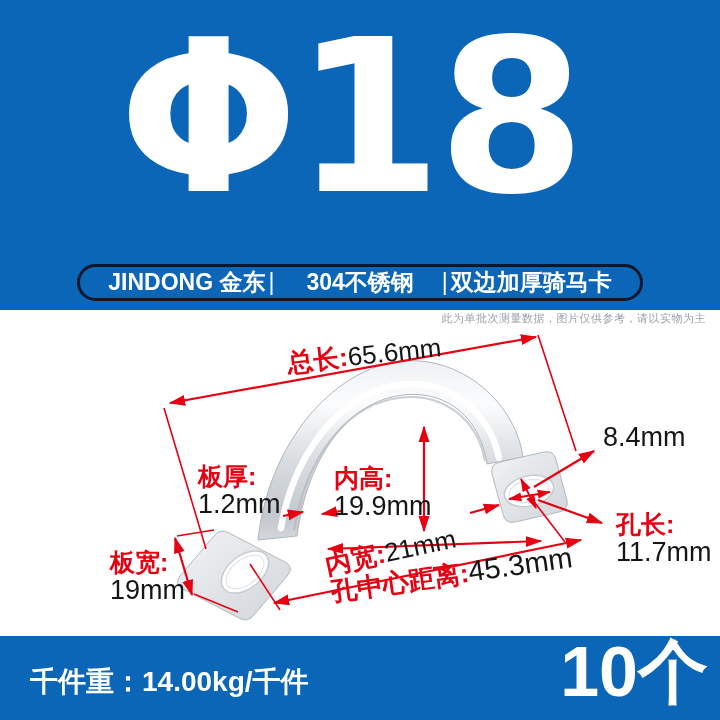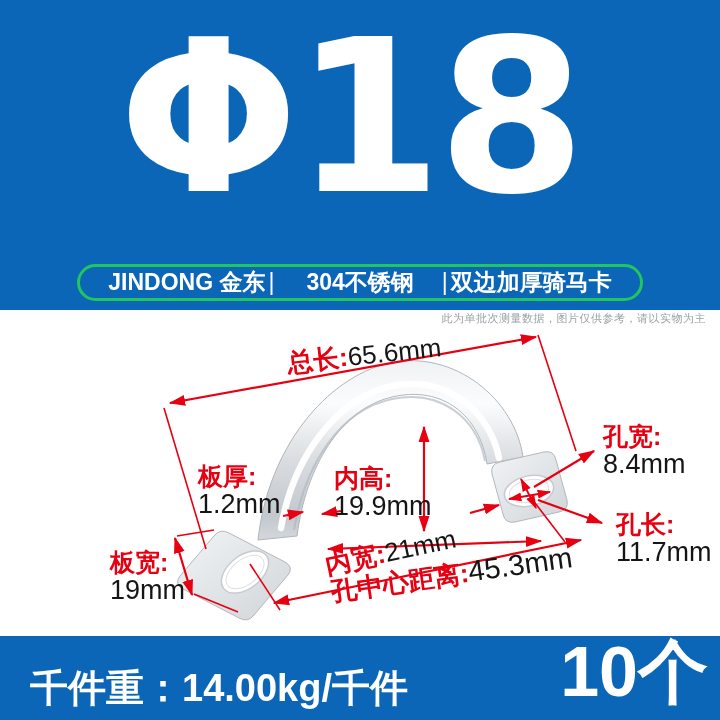--- a/index.html
+++ b/index.html
@@ -4,21 +4,21 @@
 <style>
   html,body{margin:0;padding:0;background:#fff;}
   .page{position:relative;width:720px;height:720px;background:#ffffff;overflow:hidden;
         font-family:"Liberation Sans","DejaVu Sans",sans-serif;}
   
   .top-banner{position:absolute;left:0;top:0;width:720px;height:310px;background:#0b66b7;}
   .diameter{position:absolute;left:0;top:2px;width:700px;text-align:center;
             color:#fff;font-weight:bold;font-size:212px;line-height:232px;
             font-family:"DejaVu Sans","Liberation Sans",sans-serif;letter-spacing:-4px;}
   .pill{position:absolute;left:50%;top:264px;transform:translateX(-50%);
-        width:566px;height:37px;border:3px solid #22c55e;border-radius:22px;box-sizing:border-box;
+        width:566px;height:37px;border:3px solid #0f172a;border-radius:22px;box-sizing:border-box;
         display:flex;align-items:center;justify-content:center;color:#fff;
         font-size:23px;font-weight:bold;white-space:nowrap;}
   .pill .sep1{margin:0 32px 0 3px;font-weight:400;}
   .pill .sep2{margin:0 3px 0 28px;font-weight:400;}
   
   .disclaimer{position:absolute;top:311px;right:14px;font-size:11px;color:#9aa0a6;
               letter-spacing:0.5px;}
   
   .diagram-svg{position:absolute;left:0;top:0;width:720px;height:720px;pointer-events:none;}
   .dim{position:absolute;line-height:1.08;white-space:nowrap;}
@@ -34,21 +34,21 @@
   .dim-hwidth{left:603px;top:423px;}
   .dim-hlength{left:616px;top:511px;}
   .dim-pwidth{left:110px;top:549px;}
   .dim-iwidth{left:324px;top:538px;transform:rotate(-12deg);}
   .dim-iwidth .lab,.dim-iwidth .val{font-size:26px;display:inline;}
   .dim-hcd{left:330px;top:559px;transform:rotate(-8deg);}
   .dim-hcd .lab{font-size:26px;display:inline;}
   .dim-hcd .val{font-size:29px;display:inline;}
   
   .bottom-banner{position:absolute;left:0;top:636px;width:720px;height:84px;background:#0b66b7;}
-  .weight{position:absolute;left:30px;top:27px;color:#fff;font-weight:bold;font-size:38px;white-space:nowrap;}
+  .weight{position:absolute;left:30px;top:27px;color:#fff;font-weight:bold;font-size:28px;white-space:nowrap;}
   .qty{position:absolute;right:12px;top:-6px;color:#fff;font-weight:bold;font-size:70px;line-height:84px;text-align:center;}
 </style>
 </head>
 <body>
 
 <div class="page">
 
   <div class="top-banner">
     <div class="diameter">Φ18</div>
     <div class="pill">
@@ -125,21 +125,20 @@
     <span class="lab">板厚:</span>
     <span class="val">1.2mm</span>
   </div>
 
   <div class="dim stack ta-r dim-iheight">
     <span class="lab">内高:</span>
     <span class="val">19.9mm</span>
   </div>
 
   <div class="dim stack dim-hwidth">
-    <span class="lab">孔宽:</span>
     <span class="val">8.4mm</span>
   </div>
 
   <div class="dim stack dim-hlength">
     <span class="lab">孔长:</span>
     <span class="val">11.7mm</span>
   </div>
 
   <div class="dim stack dim-pwidth">
     <span class="lab">板宽:</span>

